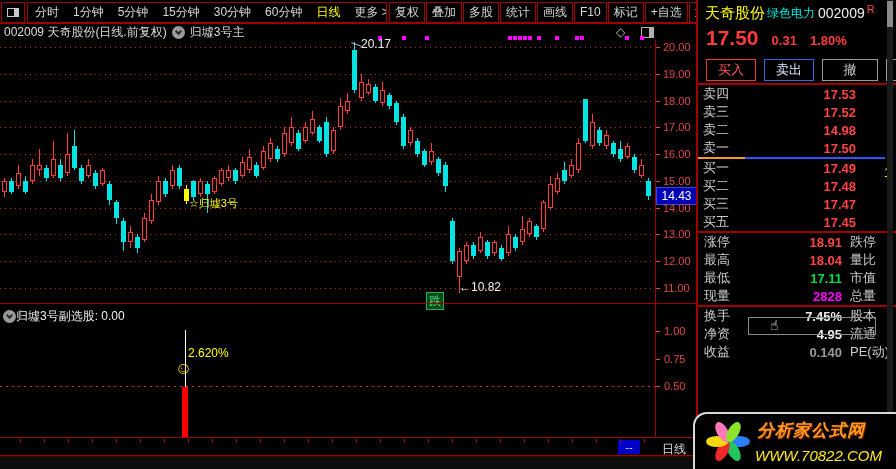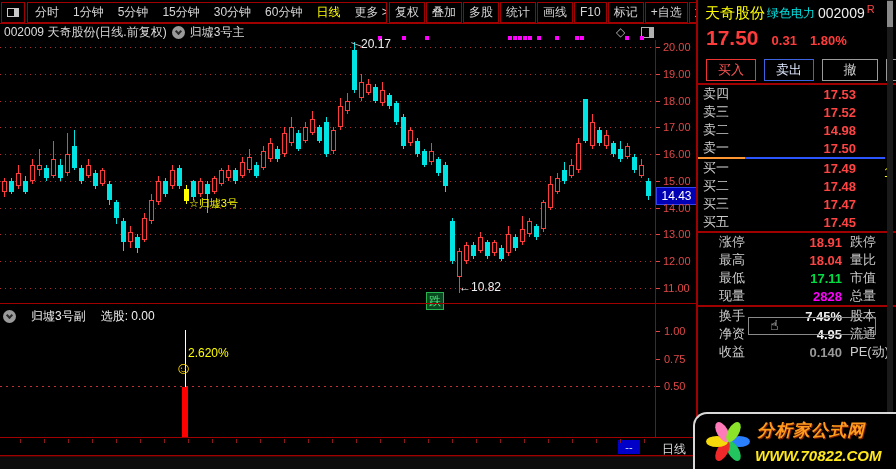--- a/index.html
+++ b/index.html
@@ -51,21 +51,21 @@
 
 
 .price-axis{position:absolute;left:655px;top:40px;width:41px;height:263px;border-left:1px solid var(--border);}
 .pa-label{position:absolute;left:7px;color:var(--axis);font-size:11px;white-space:nowrap;}
 .pa-tick{position:absolute;left:0;width:4px;height:1px;background:var(--axis);}
 .pa-marker{position:absolute;left:0;width:41px;height:18px;background:var(--markerbg);border:1px solid #3344ee;
   color:#fff;font-size:12px;display:flex;align-items:center;justify-content:center;}
 
 
 .sub-chart{position:absolute;left:0;top:303px;width:655px;height:134px;border-top:1px solid var(--border);}
-.sc-header{position:absolute;left:3px;top:4px;display:flex;gap:15px;align-items:center;color:#efefef;font-size:12px;}
+.sc-header{position:absolute;left:3px;top:4px;display:flex;gap:0;align-items:center;color:#efefef;font-size:12px;}
 .sc-dotline{position:absolute;left:0;top:82px;width:655px;height:1px;
   background-image:repeating-linear-gradient(90deg,#c03030 0px,#c03030 2px,transparent 2px,transparent 6px);}
 .sc-spike{position:absolute;left:185px;top:26px;width:1px;height:108px;background:#ffffff;}
 .sc-bar{position:absolute;left:182px;top:83px;width:6px;height:51px;background:#ff0000;}
 .sc-pct{position:absolute;left:188px;top:42px;color:#ffff00;font-size:12px;}
 .sc-smiley{position:absolute;left:175px;top:56px;color:#ffd800;font-size:17px;line-height:17px;}
 .sub-axis{position:absolute;left:655px;top:303px;width:41px;height:134px;border-left:1px solid var(--border);border-top:1px solid var(--border);}
 .sa-label{position:absolute;left:8px;color:var(--axis);font-size:11px;}
 .sa-tick{position:absolute;left:0;width:4px;height:1px;background:var(--axis);}
 
@@ -98,37 +98,37 @@
 .qp-row{height:18px;display:flex;align-items:center;padding-left:5px;font-size:13px;color:#cccccc;}
 .qp-row .v{margin-left:auto;margin-right:40px;color:#ff4444;font-weight:bold;}
 .qp-div{height:2px;display:flex;align-items:center;}
 .qp-div .o{width:47px;height:2px;background:#ff9632;}
 .qp-div .b{width:140px;height:2px;background:#2a55ff;}
 .vol-hint{position:absolute;left:186px;top:81px;color:#ffff00;font-size:12px;}
 .buy4-box{position:absolute;left:50px;top:232px;width:128px;height:18px;border:1px solid #8a8a8a;}
 .hand-cursor{position:absolute;left:72px;top:232px;color:#ffffff;font-size:14px;text-shadow:1px 1px 1px #000;}
 .qp-info{border-top:2px solid var(--border);}
 .qp-info.second{border-top:2px solid var(--border);}
-.qi-row{height:18px;display:flex;align-items:center;padding-left:21px;font-size:13px;}
+.qi-row{height:18px;display:flex;align-items:center;padding-left:6px;font-size:13px;}
 .qi-row .l{color:#cccccc;flex:none;}
 .qi-row .v{margin-left:auto;font-weight:bold;}
 .qi-row .r{width:46px;margin-left:8px;color:#cccccc;flex:none;overflow:hidden;white-space:nowrap;}
 .c-red{color:#ff4444;} .c-green{color:#00dd44;} .c-magenta{color:#ff00ff;} .c-white{color:#eeeeee;} .c-gray{color:#999999;}
 .qp-scroll{position:absolute;right:3px;top:0;width:6px;height:455px;background:#1a1a1a;}
 .qp-thumb{position:absolute;top:1px;left:0;width:6px;height:26px;background:#8a8a8a;}
 
 
 .logo{position:absolute;left:693px;top:412px;width:203px;height:57px;background:#000;
   border-top:2px solid #d8d8d8;border-left:2px solid #d8d8d8;border-top-left-radius:14px;z-index:5;}
 .flower{position:absolute;left:8px;top:3px;width:50px;height:50px;}
 .petal{position:absolute;left:14px;top:19px;width:22px;height:11px;border-radius:50%;}
 .flower-center{position:absolute;left:21px;top:21px;width:8px;height:8px;border-radius:50%;background:#fff;}
 .logo-title{position:absolute;left:62px;top:5px;font-size:17px;font-weight:bold;font-style:italic;color:#ff9a1e;
   text-shadow:1px 1px 0 #7a2000;letter-spacing:1px;white-space:nowrap;}
-.logo-url{position:absolute;left:60px;top:33px;font-size:15px;font-weight:bold;font-style:italic;color:#ffe81e;white-space:nowrap;}
+.logo-url{position:absolute;left:60px;top:33px;font-size:15px;font-weight:normal;font-style:italic;color:#ffe81e;white-space:nowrap;}
 </style>
 </head>
 <body>
 
 <div class="screen">
 
   <div class="toolbar">
     <div class="tb-icon">
         <span class="winicon"></span>
       </div>

